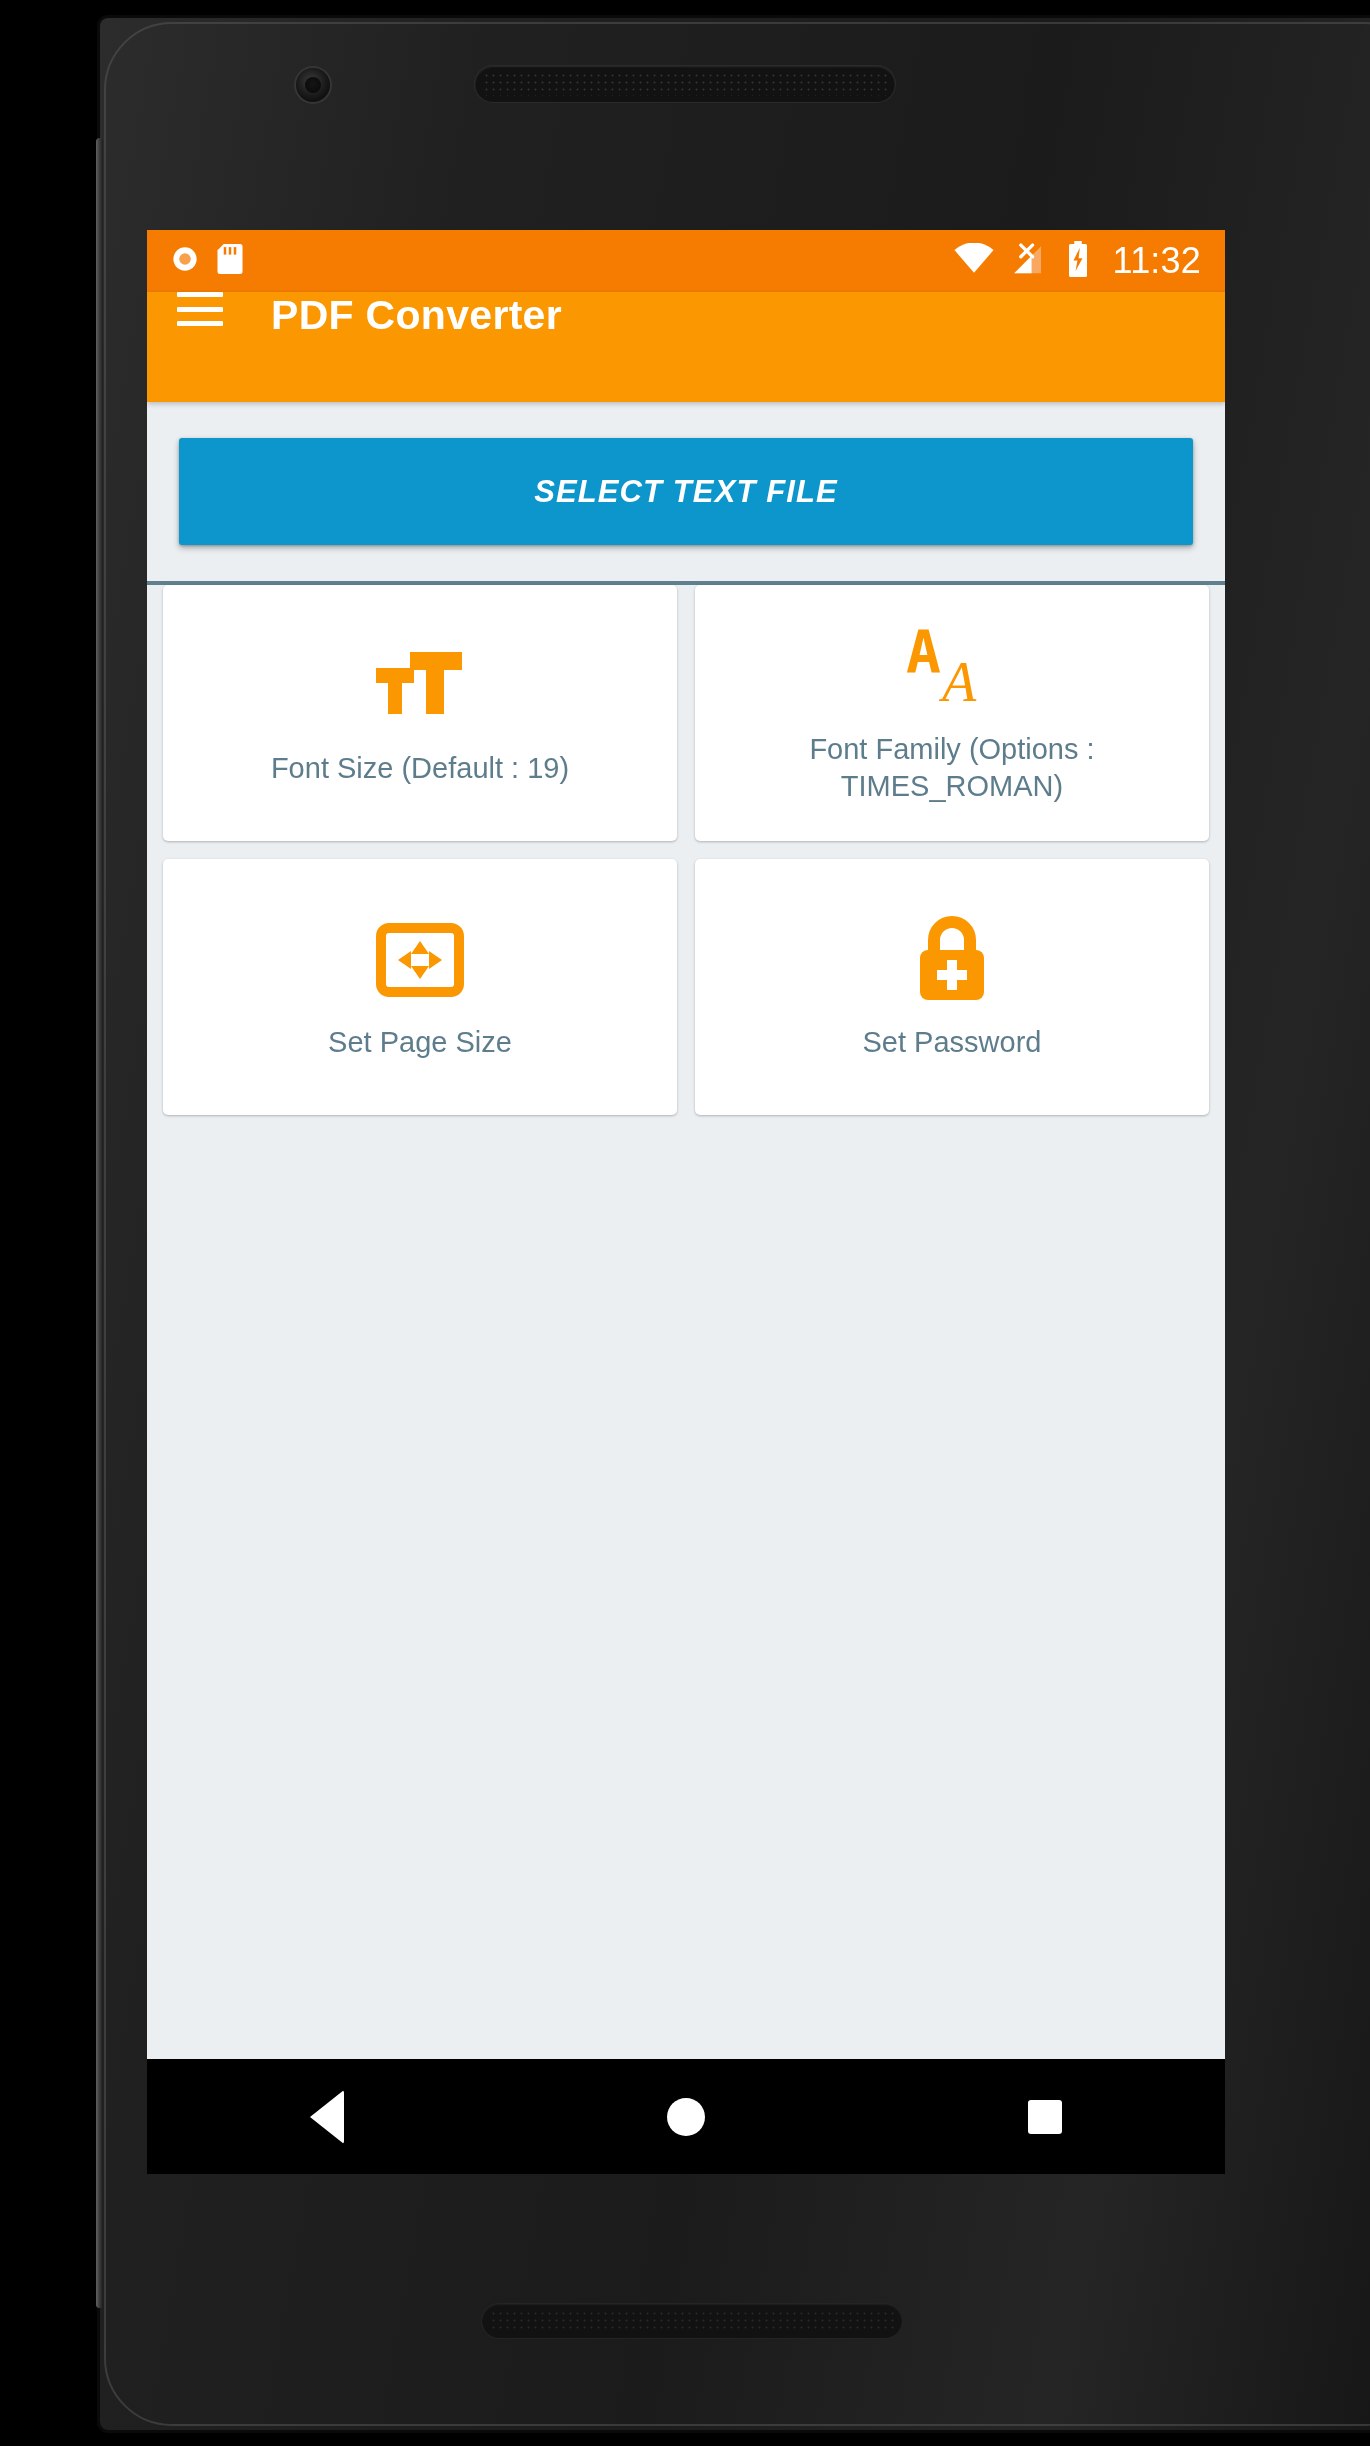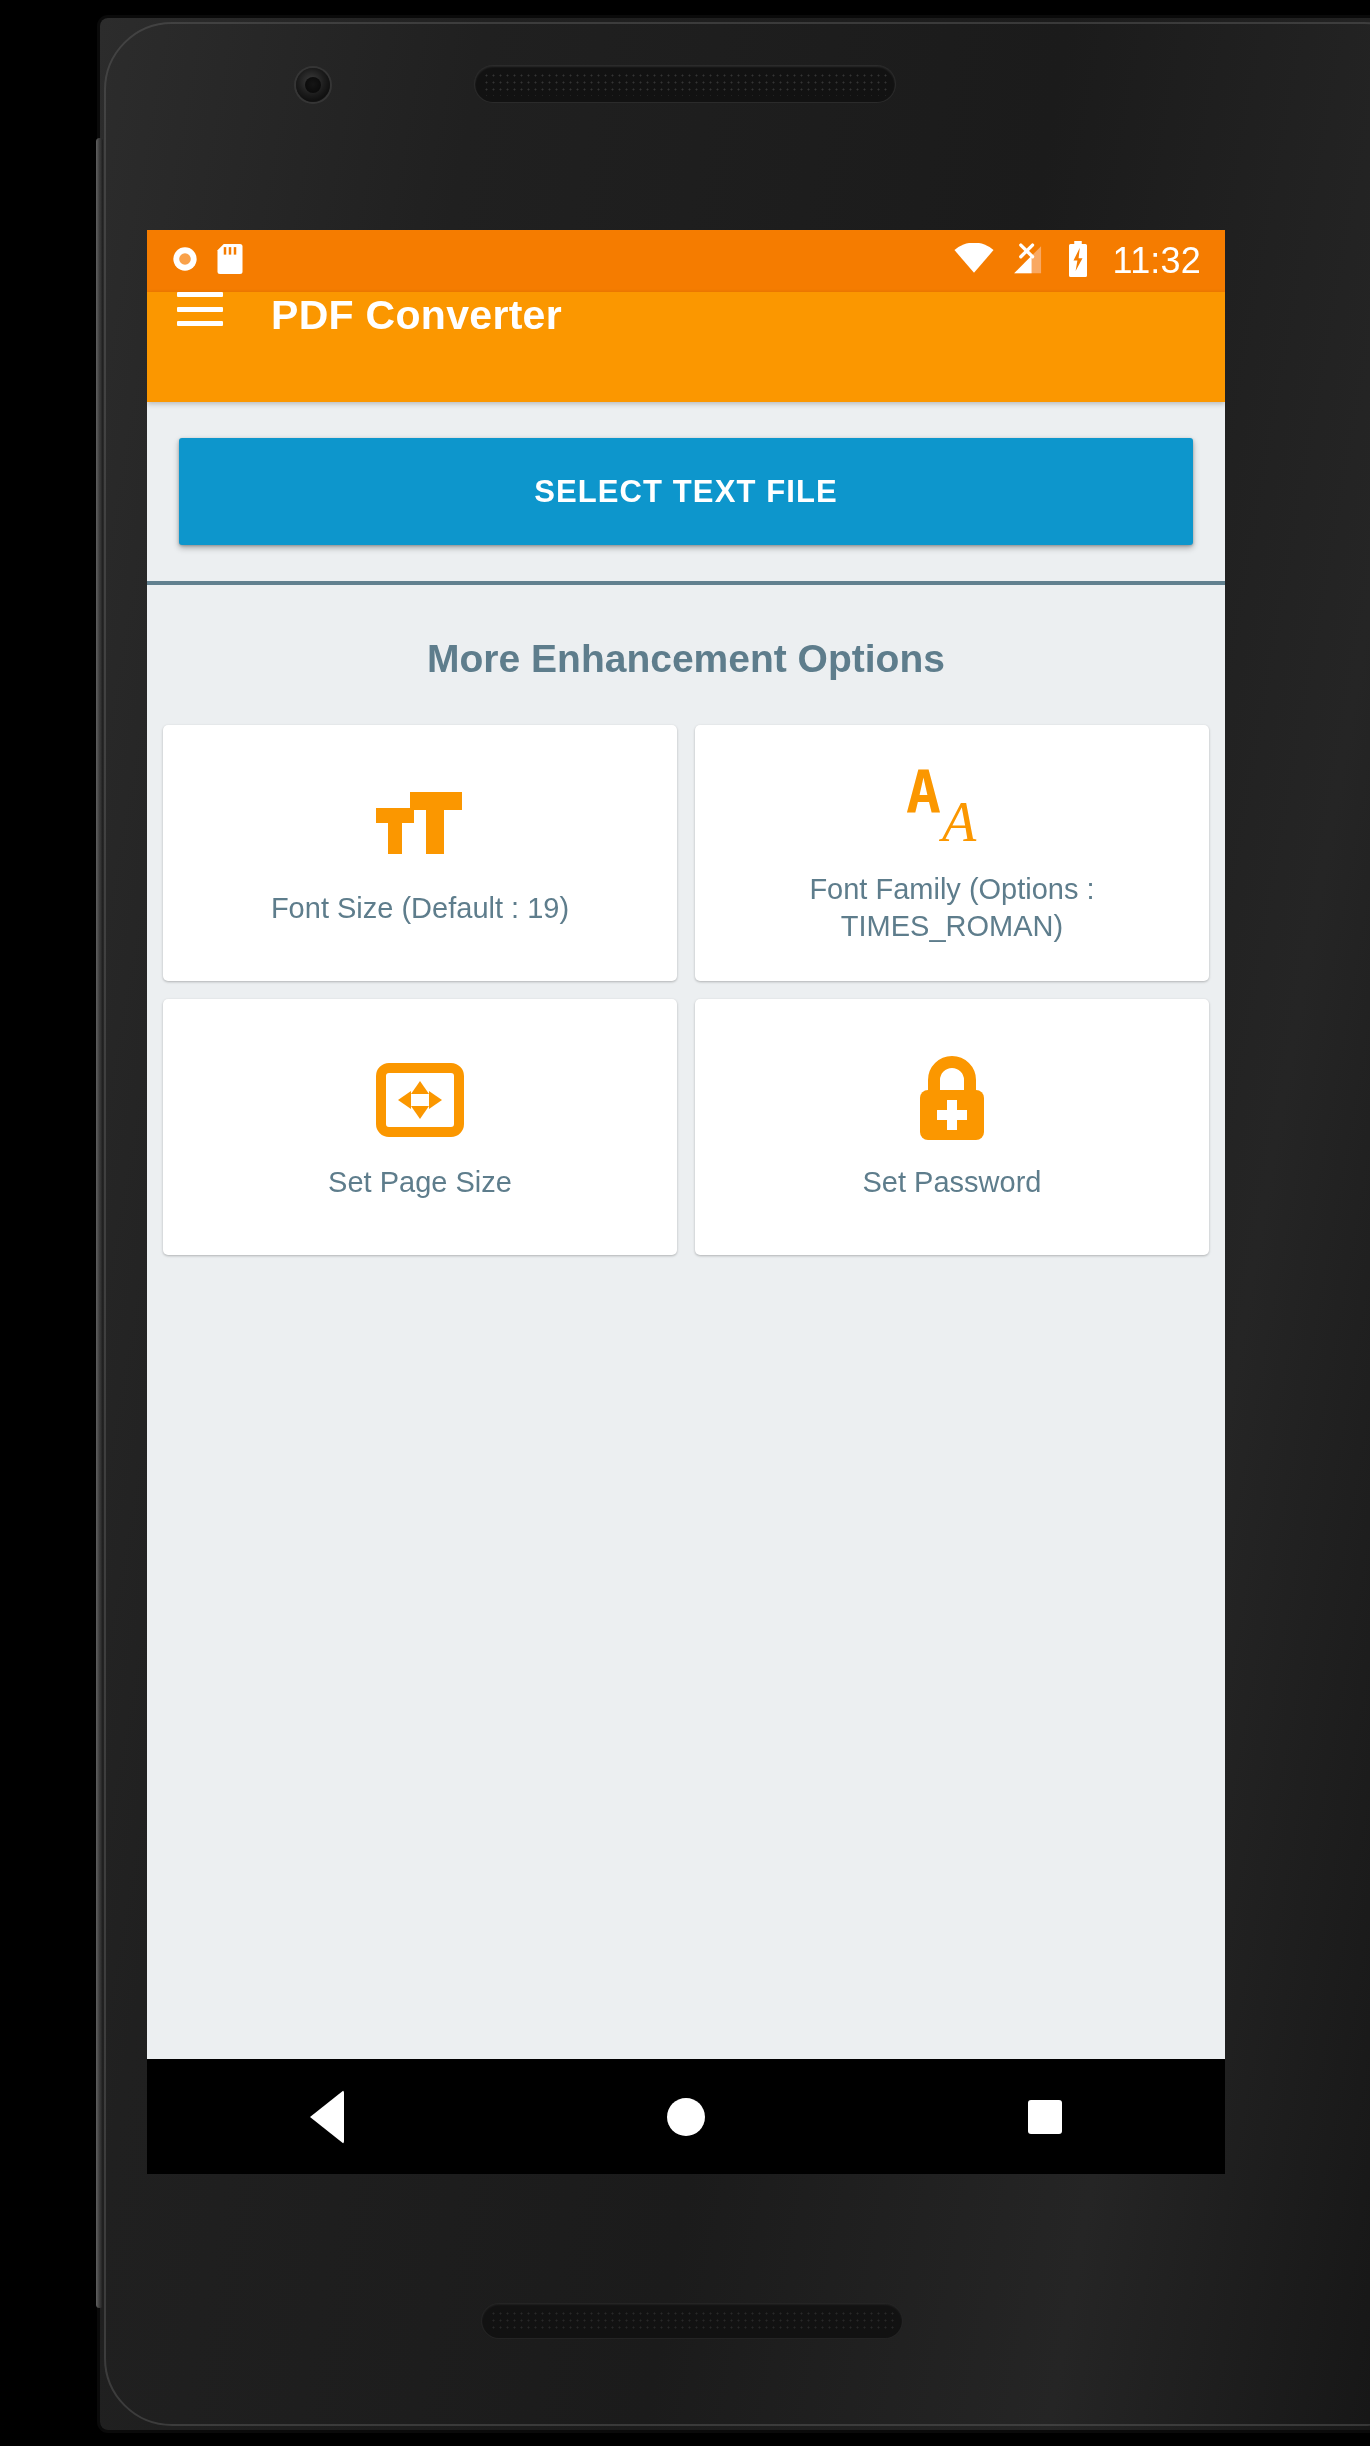--- a/index.html
+++ b/index.html
@@ -223,20 +223,21 @@
     color: #ffffff;
     border: none;
     border-radius: 3px;
     height: 107px;
     font-size: 31px;
     font-weight: bold;
     letter-spacing: 1.1px;
     font-family: "Liberation Sans", sans-serif;
     box-shadow: 0 3px 6px rgba(0,0,0,0.28), 0 1px 3px rgba(0,0,0,0.22);
     cursor: pointer;
+    font-style: italic;
   }
   .btn-create-wrap {
     display: flex;
     justify-content: center;
     margin-top: 34px;
   }
   .btn-create {
     width: 86%;
     background: #dcdcdc;
     color: #ffffff;
@@ -395,21 +396,20 @@
         <span></span>
         <span></span>
       </div>
       <div class="app-title">PDF Converter</div>
     </div>
 
     <div class="action-panel">
       <button class="btn-select">SELECT TEXT FILE</button>
     </div>
 
-    <div class="section-title">More Enhancement Options</div>
 
     <div class="grid">
 
       <div class="card">
         <div class="card-icon">
           <svg width="96" height="80" viewBox="0 0 48 40">
             <rect x="2" y="11" width="19" height="7.5" fill="#fb9700"></rect>
             <rect x="8" y="11" width="7" height="23" fill="#fb9700"></rect>
             <rect x="19" y="3" width="26" height="9" fill="#fb9700"></rect>
             <rect x="27" y="3" width="9" height="31" fill="#fb9700"></rect>

